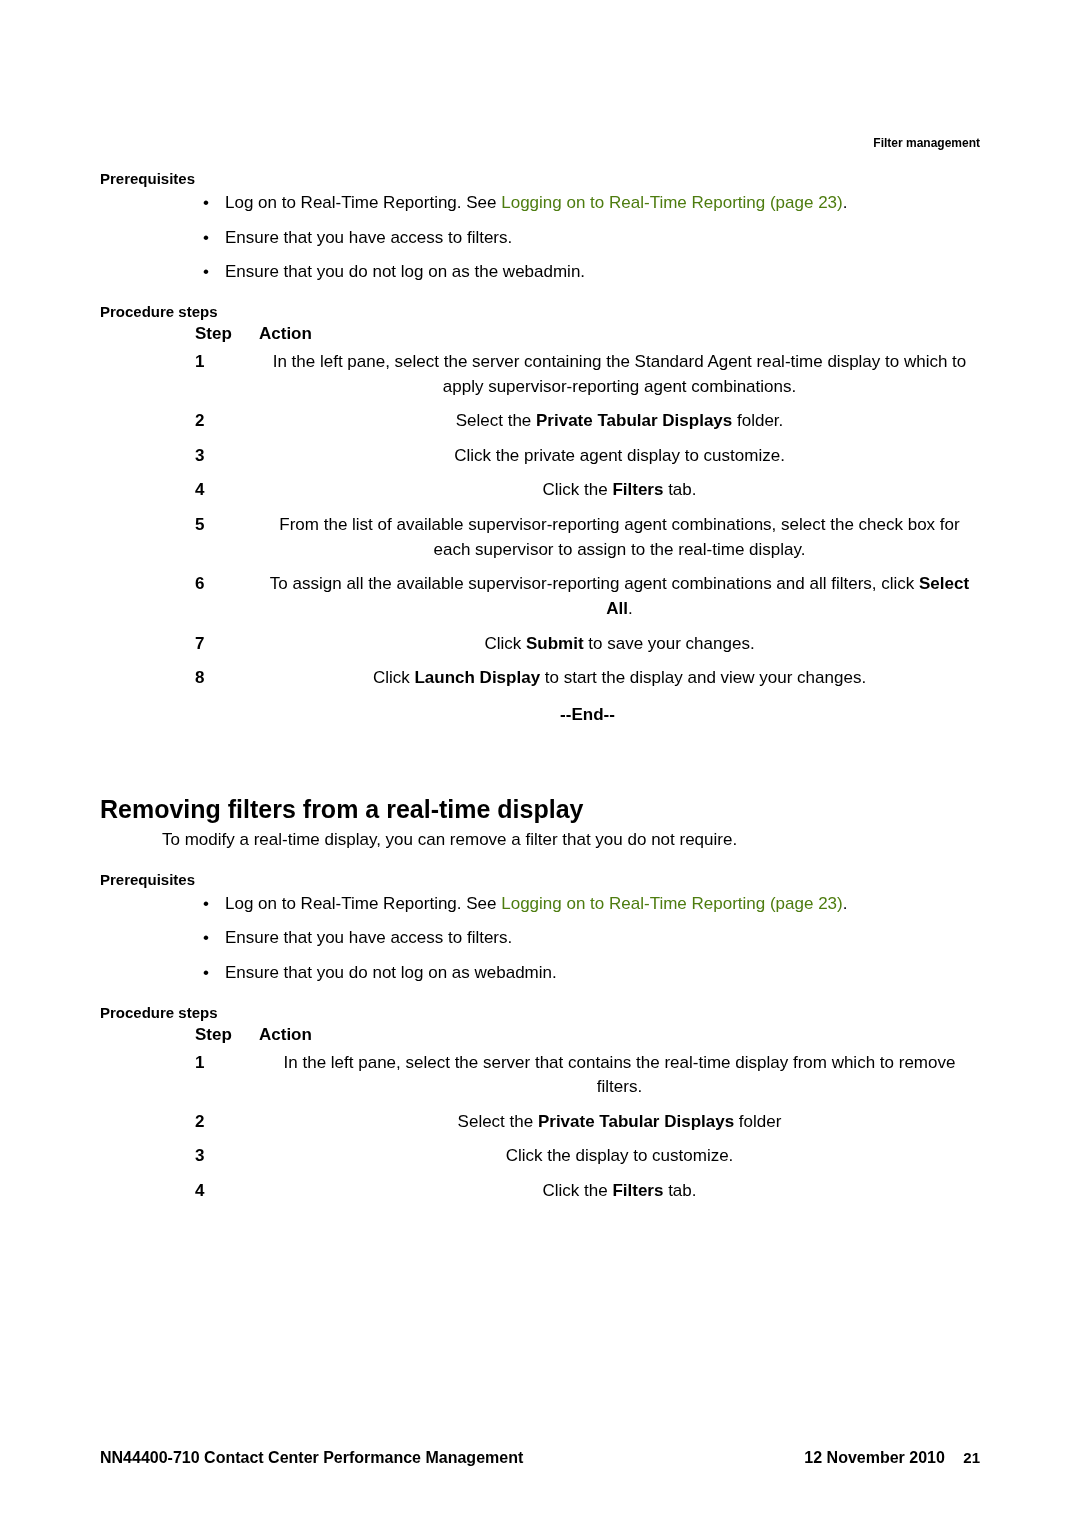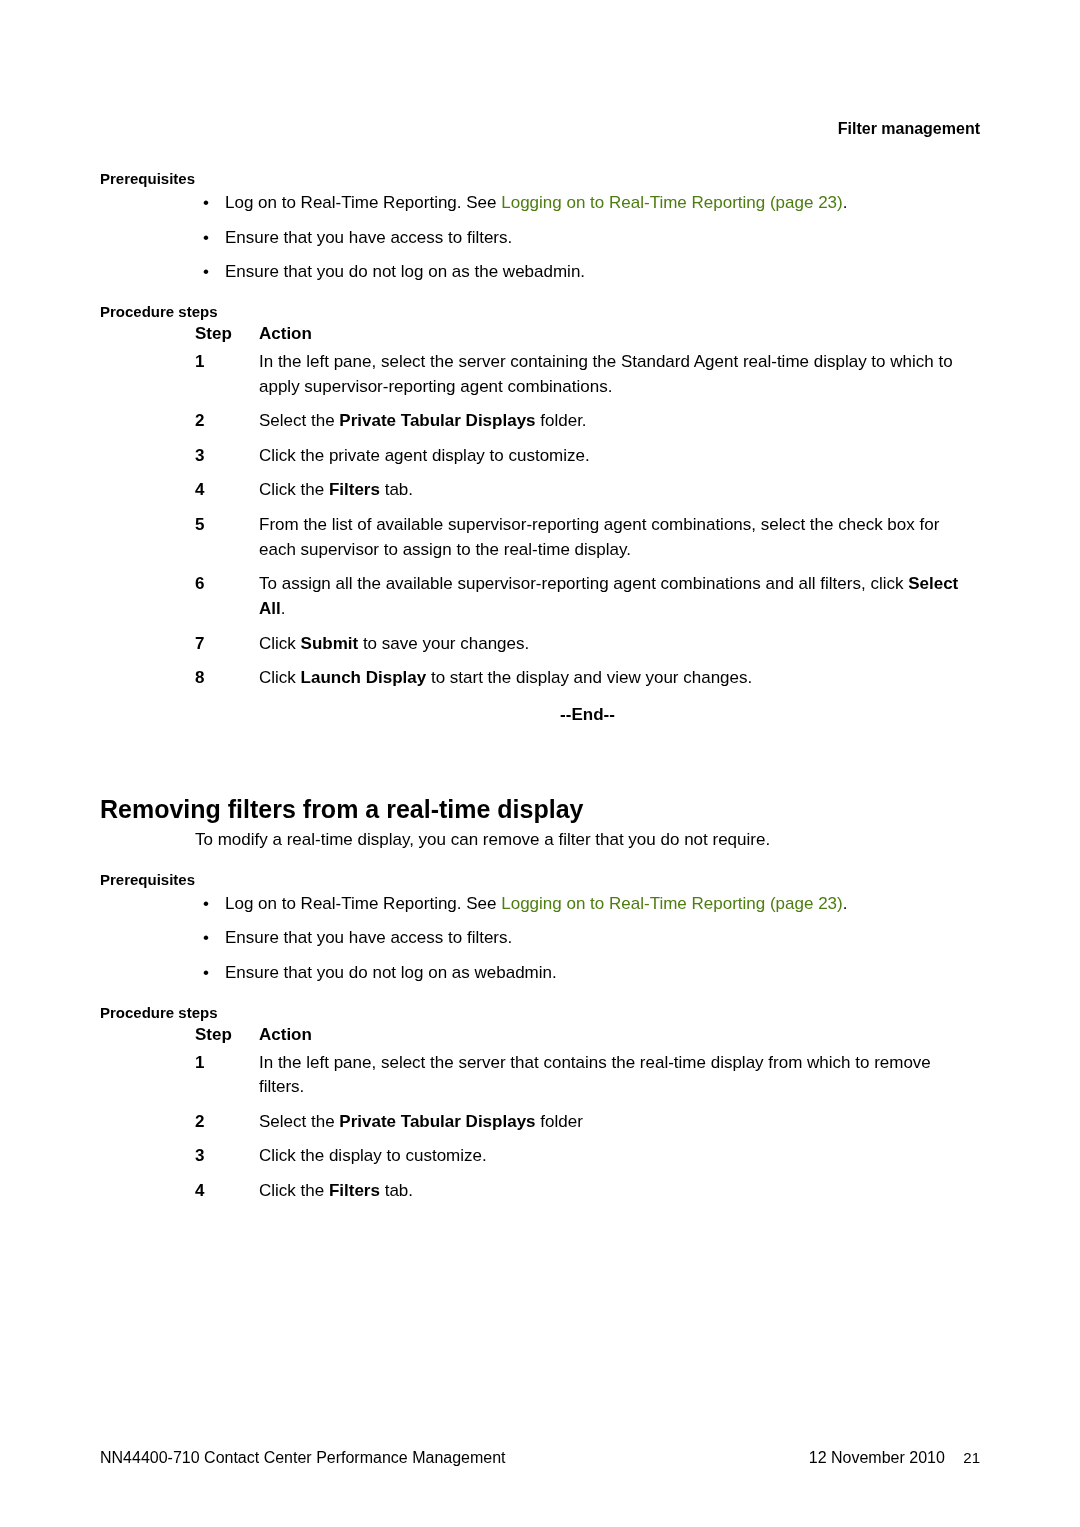--- a/index.html
+++ b/index.html
@@ -15,45 +15,45 @@
     position: relative;
   }
   .page {
     padding: 120px 100px 60px 100px;
     box-sizing: border-box;
     height: 100%;
     position: relative;
   }
   .header-right {
     position: absolute;
-    top: 120px;
+    top: 136px;
     right: 100px;
     font-weight: bold;
-    font-size: 16px;
+    font-size: 12px;
   }
   .content {
     margin-top: 50px;
   }
   .h3 {
     font-size: 15px;
     font-weight: bold;
     margin-top: 18px;
     margin-bottom: 4px;
   }
   .h2 {
     font-size: 25px;
     font-weight: bold;
     margin-top: 70px;
     margin-bottom: 4px;
   }
   .indent-block {
     margin-left: 95px;
   }
   .intro {
-    margin-left: 95px;
+    margin-left: 62px;
     margin-top: 0;
     margin-bottom: 0;
     line-height: 1.45;
   }
   ul.bullets {
     list-style: none;
     padding: 0;
     margin: 2px 0 0 0;
   }
   ul.bullets li {
@@ -91,36 +91,37 @@
     margin-bottom: 10px;
     line-height: 1.45;
   }
   ol.steps li .num {
     width: 64px;
     font-weight: bold;
     flex-shrink: 0;
   }
   ol.steps li .txt {
     flex: 1;
+    text-align: center;
   }
   .end-marker {
     text-align: center;
     font-weight: bold;
     margin-top: 14px;
     margin-left: 95px;
   }
   .footer {
     position: absolute;
     bottom: 60px;
     left: 100px;
     right: 100px;
     display: flex;
     justify-content: space-between;
     align-items: baseline;
-    font-weight: normal;
+    font-weight: bold;
     font-size: 16px;
   }
   .footer .pg {
     font-size: 15px;
     margin-left: 14px;
   }
   b { font-weight: bold; }
 </style>
 </head>
 <body>

